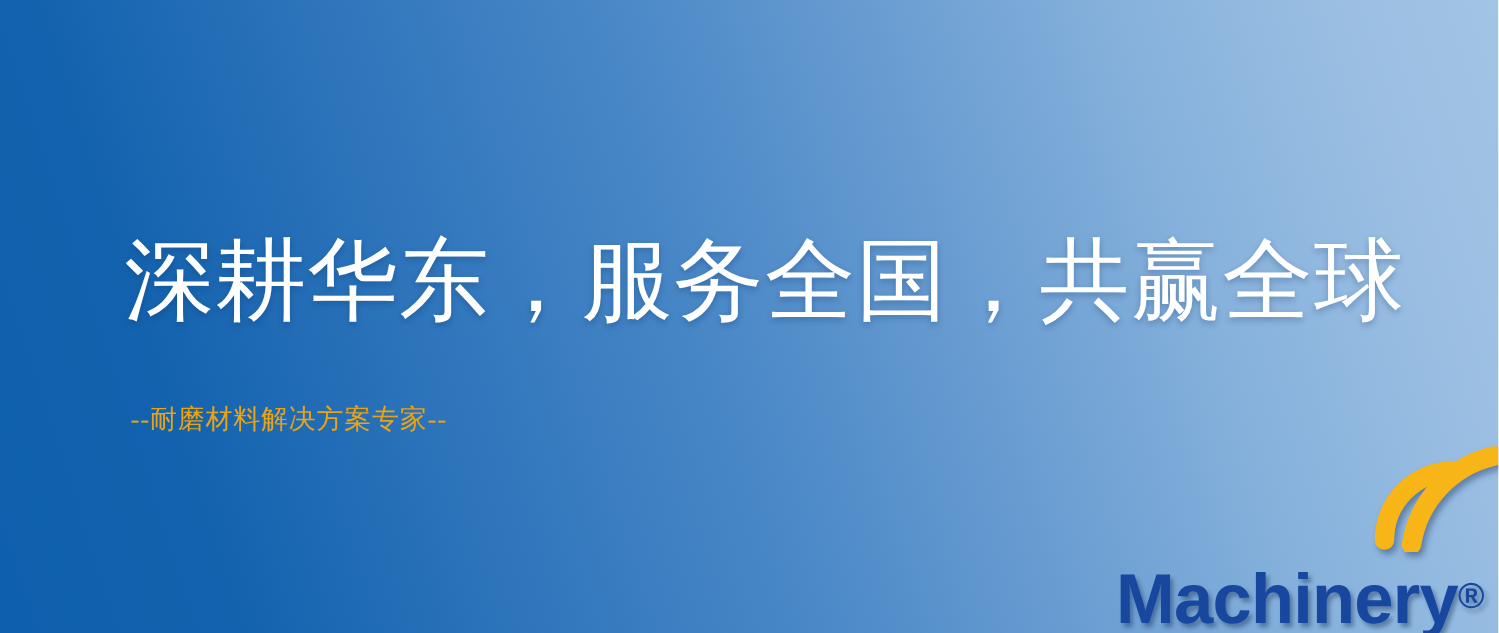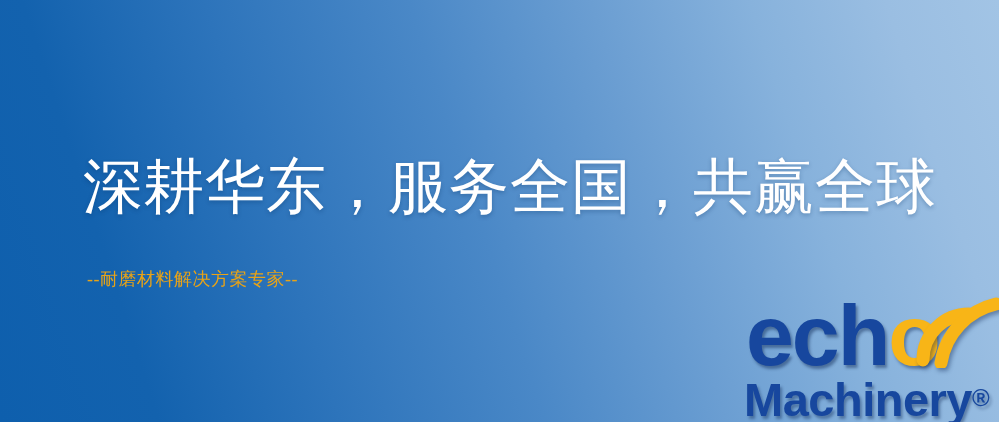--- a/index.html
+++ b/index.html
@@ -111,23 +111,20 @@
 <body>
 
 <div id="banner">
 
   <div id="headline">深耕华东，服务全国，共赢全球</div>
 
   <div id="subtitle">--耐磨材料解决方案专家--</div>
 
   <div id="logo">
 
-    <div id="logo-wordmark">
-      <span class="seg-blue">ech</span><span class="seg-gold">o</span>
-    </div>
 
     <svg id="logo-arcs" viewBox="0 0 86 78">
       <path d="M8 70 A 46 46 0 0 1 54 24" fill="none" stroke="#f8b517" stroke-width="13" stroke-linecap="round"></path>
       <path d="M26 73 A 72 72 0 0 1 81 14" fill="none" stroke="#f8b517" stroke-width="13" stroke-linecap="round"></path>
     </svg>
 
     <div id="logo-tagline">
       <span>Machinery</span><span class="reg-mark">®</span>
     </div>
 

